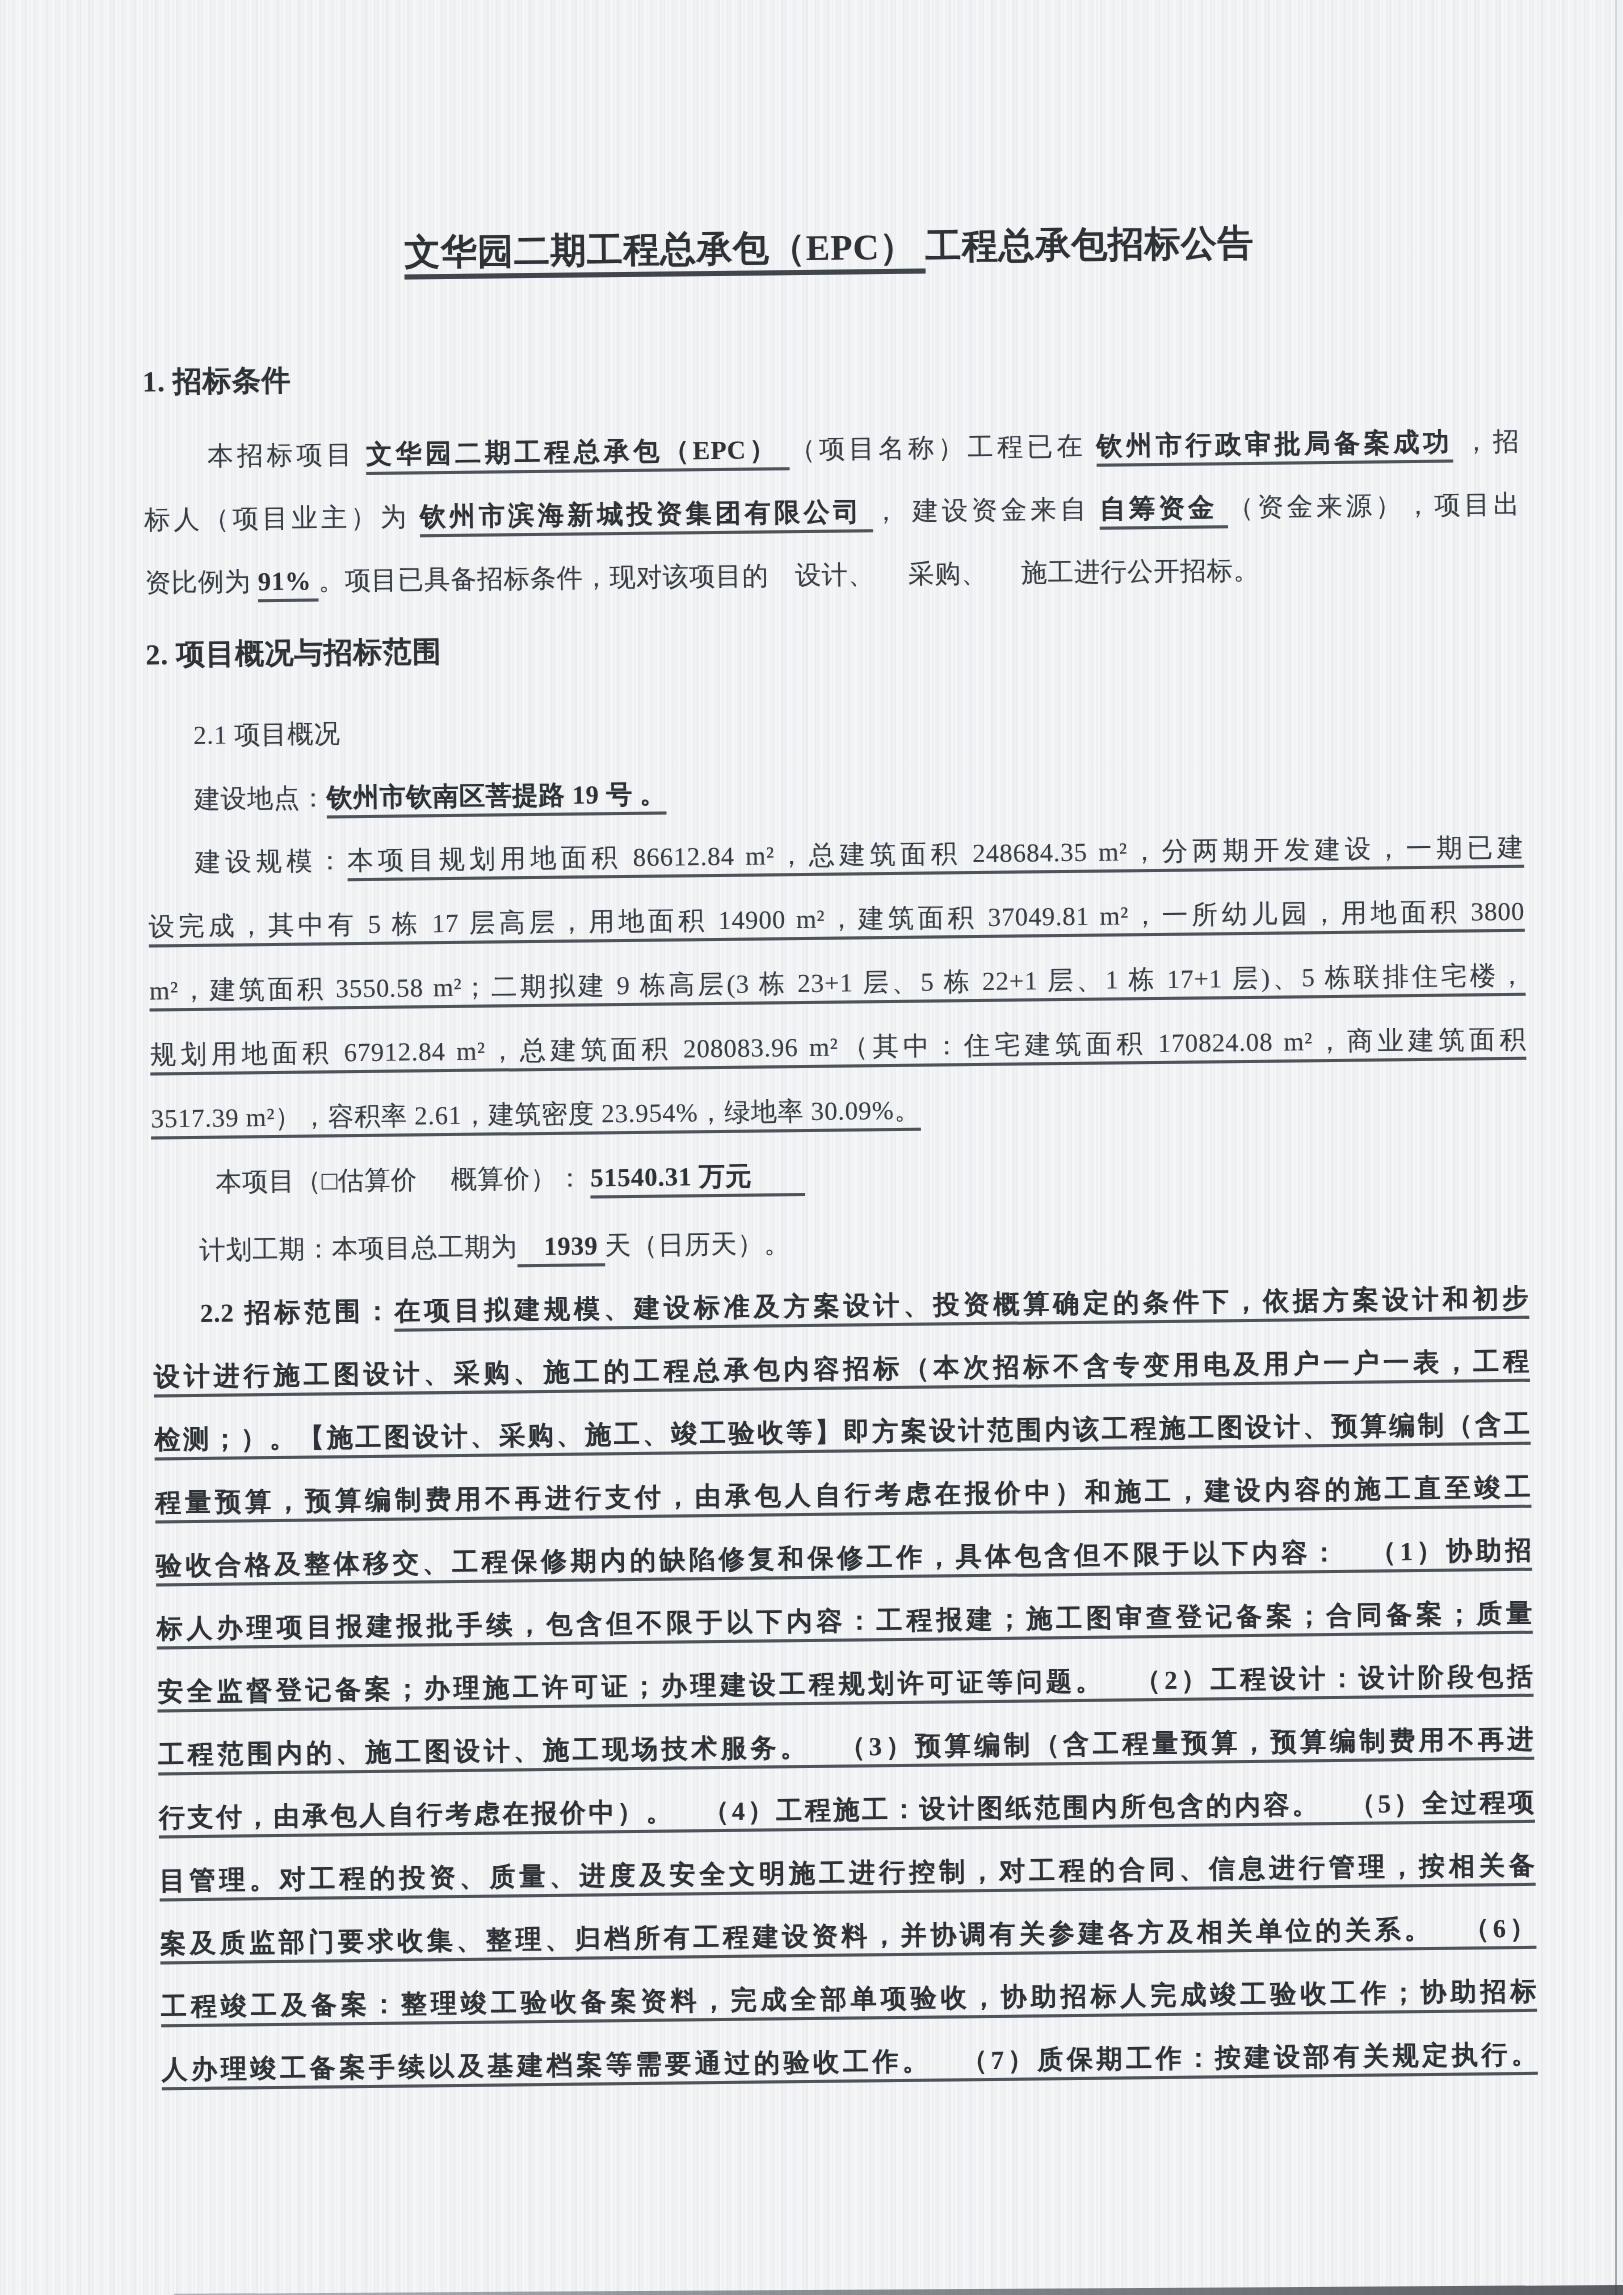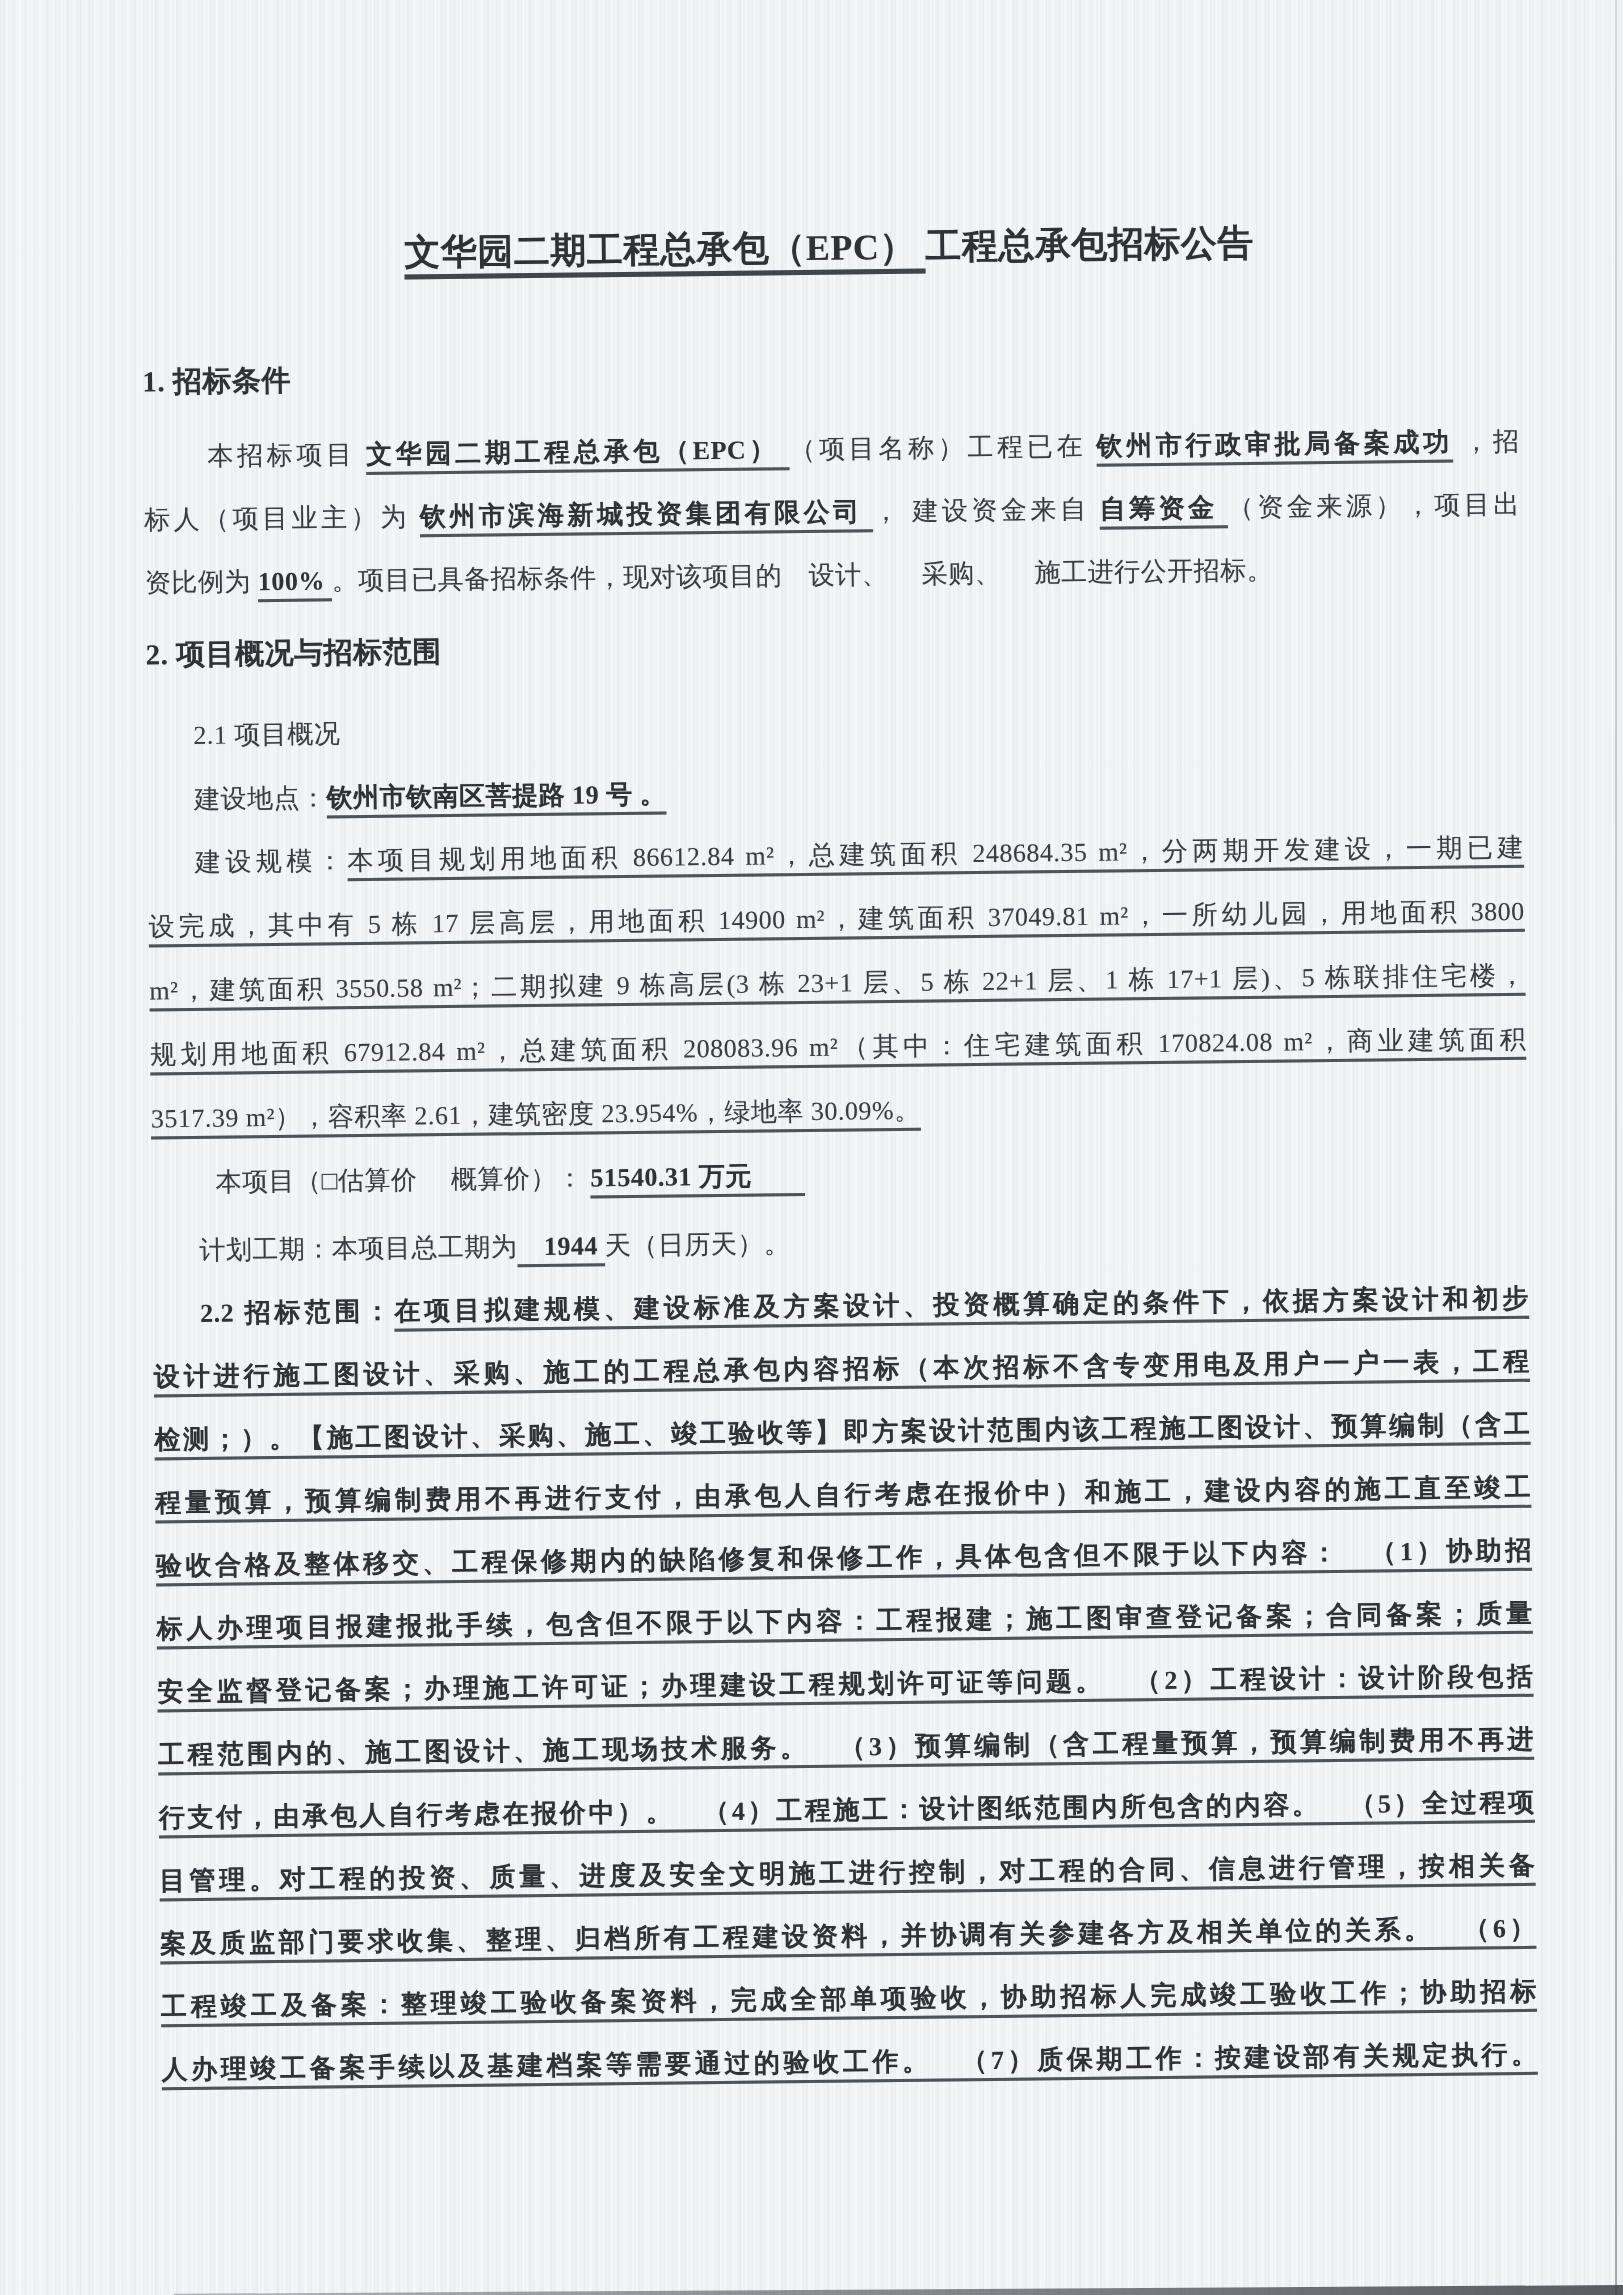--- a/index.html
+++ b/index.html
@@ -86,41 +86,41 @@
   <div class="right-edge"></div>
   <div class="bottom-edge"></div>
 
   <div class="content">
     <div class="title-row"><span class="t-u">文华园二期工程总承包（EPC） </span><span>工程总承包招标公告</span></div>
 
   <div class="heading" data-block="sec1-heading">1. 招标条件</div>
       <div class="para" data-block="sec1-paragraph">
         <div class="line justify ind2"><span class="">本招标项目 </span><span class="u b">文华园二期工程总承包（EPC） </span><span class=""> （项目名称）工程已在 </span><span class="u b">钦州市行政审批局备案成功</span><span class=""> ，招</span></div>
         <div class="line justify"><span class="">标人（项目业主）为 </span><span class="u b">钦州市滨海新城投资集团有限公司 </span><span class="">， 建设资金来自 </span><span class="u b"> 自筹资金 </span><span class=""> （资金来源），项目出</span></div>
-        <div class="line"><span class="">资比例为 </span><span class="u b"> 100% </span><span class=""> 。项目已具备招标条件，现对该项目的　设计、　 采购、　 施工进行公开招标。</span></div>
+        <div class="line"><span class="">资比例为 </span><span class="u b"> 91% </span><span class=""> 。项目已具备招标条件，现对该项目的　设计、　 采购、　 施工进行公开招标。</span></div>
       </div>
       <div class="heading" data-block="sec2-heading">2. 项目概况与招标范围</div>
       <div class="para" data-block="sec2-1-subheading">
         <div class="line ind1"><span class="">2.1 项目概况</span></div>
       </div>
       <div class="para" data-block="build-location-line">
         <div class="line ind1"><span class="">建设地点：</span><span class="u b">钦州市钦南区菩提路 19 号 。 </span></div>
       </div>
       <div class="para" data-block="build-scale-paragraph">
         <div class="line justify ind1"><span class="">建设规模：</span><span class="u ">本项目规划用地面积 86612.84 m²，总建筑面积 248684.35 m²，分两期开发建设，一期已建</span></div>
         <div class="line justify"><span class="u ">设完成，其中有 5 栋 17 层高层，用地面积 14900 m²，建筑面积 37049.81 m²，一所幼儿园，用地面积 3800</span></div>
         <div class="line justify"><span class="u ">m²，建筑面积 3550.58 m²；二期拟建 9 栋高层(3 栋 23+1 层、5 栋 22+1 层、1 栋 17+1 层)、5 栋联排住宅楼，</span></div>
         <div class="line justify"><span class="u ">规划用地面积 67912.84 m²，总建筑面积 208083.96 m²（其中：住宅建筑面积 170824.08 m²，商业建筑面积</span></div>
         <div class="line"><span class="u ">3517.39 m²），容积率 2.61，建筑密度 23.954%，绿地率 30.09%。 </span></div>
       </div>
       <div class="para" data-block="project-price-line">
         <div class="line ind2"><span class="">本项目（</span><span class="">□</span><span class="">估算价　 概算价）： </span><span class="u b"> 51540.31 万元　　 </span></div>
       </div>
       <div class="para" data-block="duration-line">
-        <div class="line ind1"><span class="">计划工期：本项目总工期为</span><span class="u b">　1944 </span><span class="">天（日历天）。</span></div>
+        <div class="line ind1"><span class="">计划工期：本项目总工期为</span><span class="u b">　1939 </span><span class="">天（日历天）。</span></div>
       </div>
       <div class="para" data-block="scope-paragraph">
         <div class="line justify ind1"><span class="b">2.2 招标范围：</span><span class="u b">在项目拟建规模、建设标准及方案设计、投资概算确定的条件下，依据方案设计和初步</span></div>
         <div class="line justify"><span class="u b">设计进行施工图设计、采购、施工的工程总承包内容招标（本次招标不含专变用电及用户一户一表，工程</span></div>
         <div class="line justify"><span class="u b">检测；）。【施工图设计、采购、施工、竣工验收等】即方案设计范围内该工程施工图设计、预算编制（含工</span></div>
         <div class="line justify"><span class="u b">程量预算，预算编制费用不再进行支付，由承包人自行考虑在报价中）和施工，建设内容的施工直至竣工</span></div>
         <div class="line justify"><span class="u b">验收合格及整体移交、工程保修期内的缺陷修复和保修工作，具体包含但不限于以下内容：　（1）协助招</span></div>
         <div class="line justify"><span class="u b">标人办理项目报建报批手续，包含但不限于以下内容：工程报建；施工图审查登记备案；合同备案；质量</span></div>
         <div class="line justify"><span class="u b">安全监督登记备案；办理施工许可证；办理建设工程规划许可证等问题。　（2）工程设计：设计阶段包括</span></div>
         <div class="line justify"><span class="u b">工程范围内的、施工图设计、施工现场技术服务。　（3）预算编制（含工程量预算，预算编制费用不再进</span></div>

